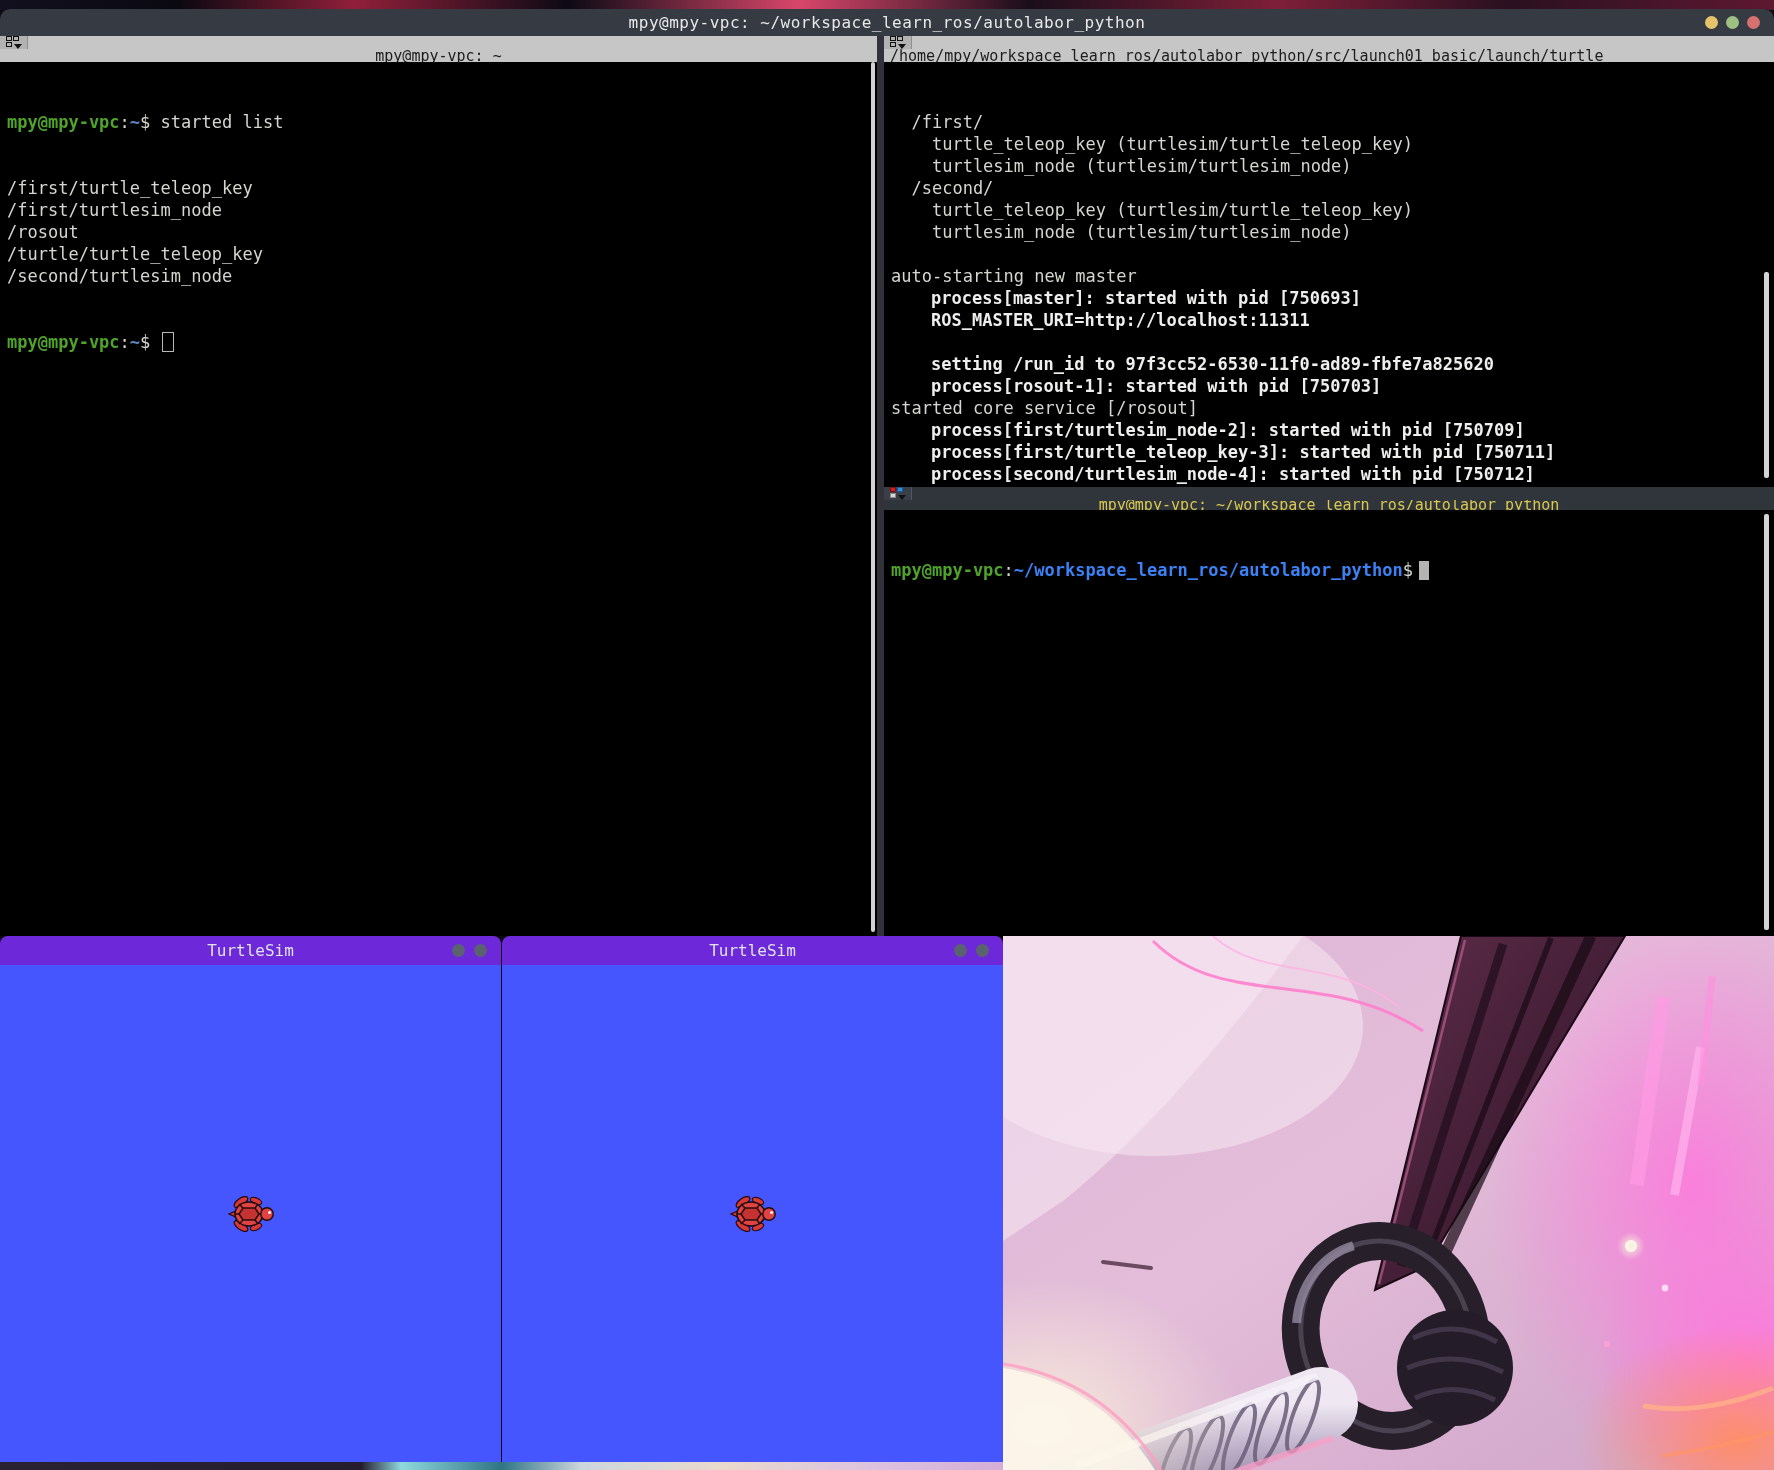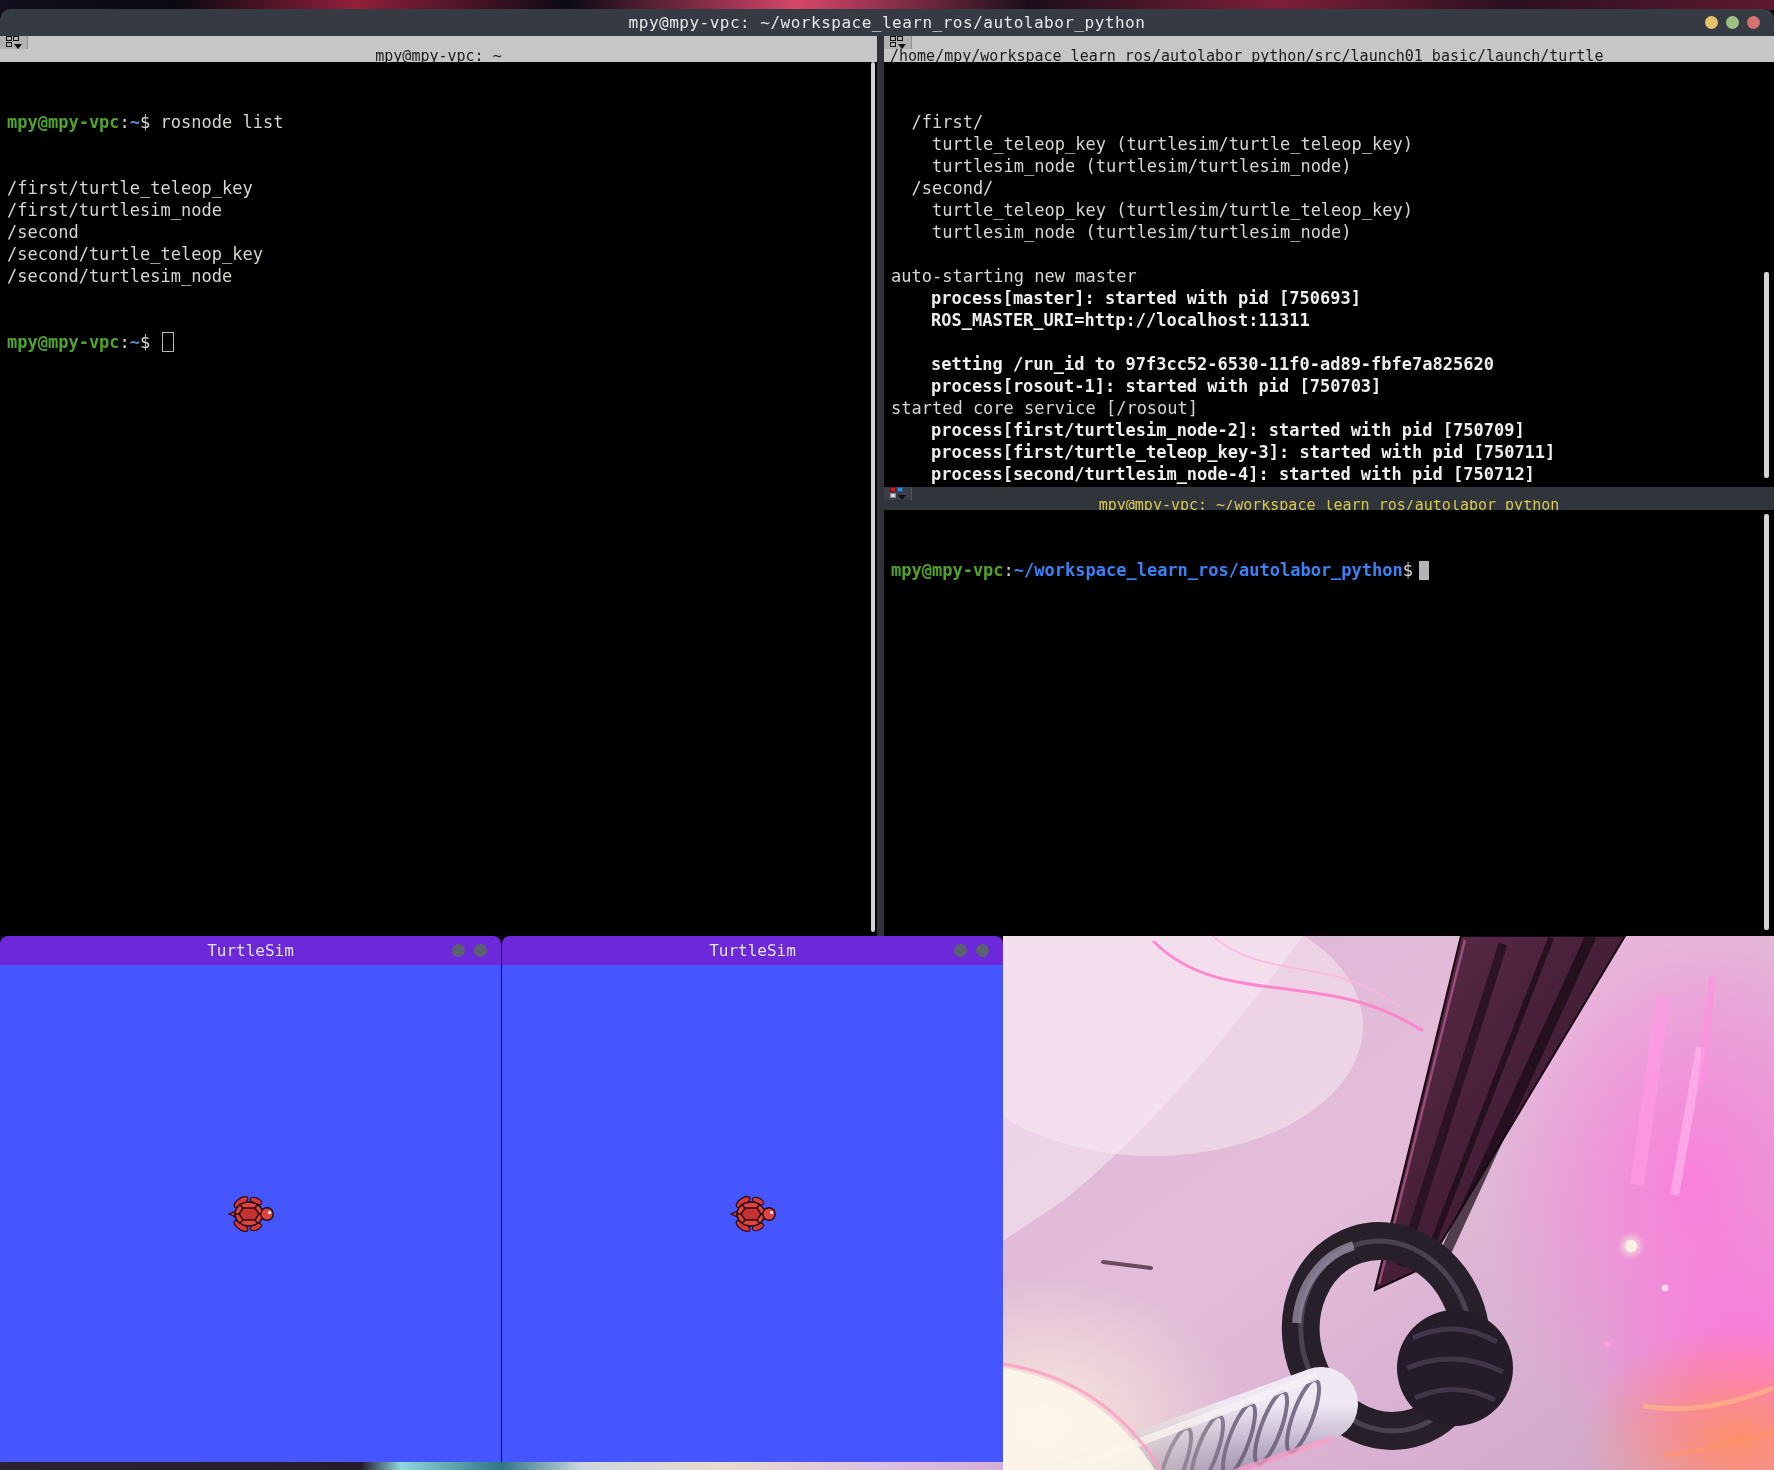--- a/index.html
+++ b/index.html
@@ -117,22 +117,22 @@
           <span class="c c3"></span>
           <span class="tri"></span>
       </div>
     </div>
     <div class="pane-title-left">/home/mpy/workspace_learn_ros/autolabor_python/src/launch01_basic/launch/turtle</div>
   </div>
 
   <div class="abs pane-sep"></div>
 
   <div class="abs term" style="left:0;top:62px;width:870px;height:869px;">
-    <div class="tline"><span class="green">mpy@mpy-vpc</span><span>:</span><span class="home">~</span><span>$</span><span> </span><span>rosnode list</span></div>
-    <div><div class="tline">/first/turtle_teleop_key</div><div class="tline">/first/turtlesim_node</div><div class="tline">/second</div><div class="tline">/second/turtle_teleop_key</div><div class="tline">/second/turtlesim_node</div></div>
+    <div class="tline"><span class="green">mpy@mpy-vpc</span><span>:</span><span class="home">~</span><span>$</span><span> </span><span>started list</span></div>
+    <div><div class="tline">/first/turtle_teleop_key</div><div class="tline">/first/turtlesim_node</div><div class="tline">/rosout</div><div class="tline">/turtle/turtle_teleop_key</div><div class="tline">/second/turtlesim_node</div></div>
     <div class="tline"><span class="green">mpy@mpy-vpc</span><span>:</span><span class="home">~</span><span>$</span><span> </span><span class="cursor-hollow"></span></div>
   </div>
   <div class="abs scroll-thumb" style="left:871px;top:62px;height:870px;"></div>
 
   <div class="abs term" style="left:884px;top:62px;width:884px;height:425px;">
     <div><div class="tline">  /first/</div><div class="tline">    turtle_teleop_key (turtlesim/turtle_teleop_key)</div><div class="tline">    turtlesim_node (turtlesim/turtlesim_node)</div><div class="tline">  /second/</div><div class="tline">    turtle_teleop_key (turtlesim/turtle_teleop_key)</div><div class="tline">    turtlesim_node (turtlesim/turtlesim_node)</div><div class="tline">&nbsp;</div><div class="tline">auto-starting new master</div><div class="tline bold">process[master]: started with pid [750693]</div><div class="tline bold">ROS_MASTER_URI=http://localhost:11311</div><div class="tline">&nbsp;</div><div class="tline bold">setting /run_id to 97f3cc52-6530-11f0-ad89-fbfe7a825620</div><div class="tline bold">process[rosout-1]: started with pid [750703]</div><div class="tline">started core service [/rosout]</div><div class="tline bold">process[first/turtlesim_node-2]: started with pid [750709]</div><div class="tline bold">process[first/turtle_teleop_key-3]: started with pid [750711]</div><div class="tline bold">process[second/turtlesim_node-4]: started with pid [750712]</div><div class="tline bold">process[second/turtle_teleop_key-5]: started with pid [750714]</div></div>
     
   </div>
   <div class="abs scroll-thumb" style="left:1764px;top:272px;height:206px;width:5px;"></div>
 

